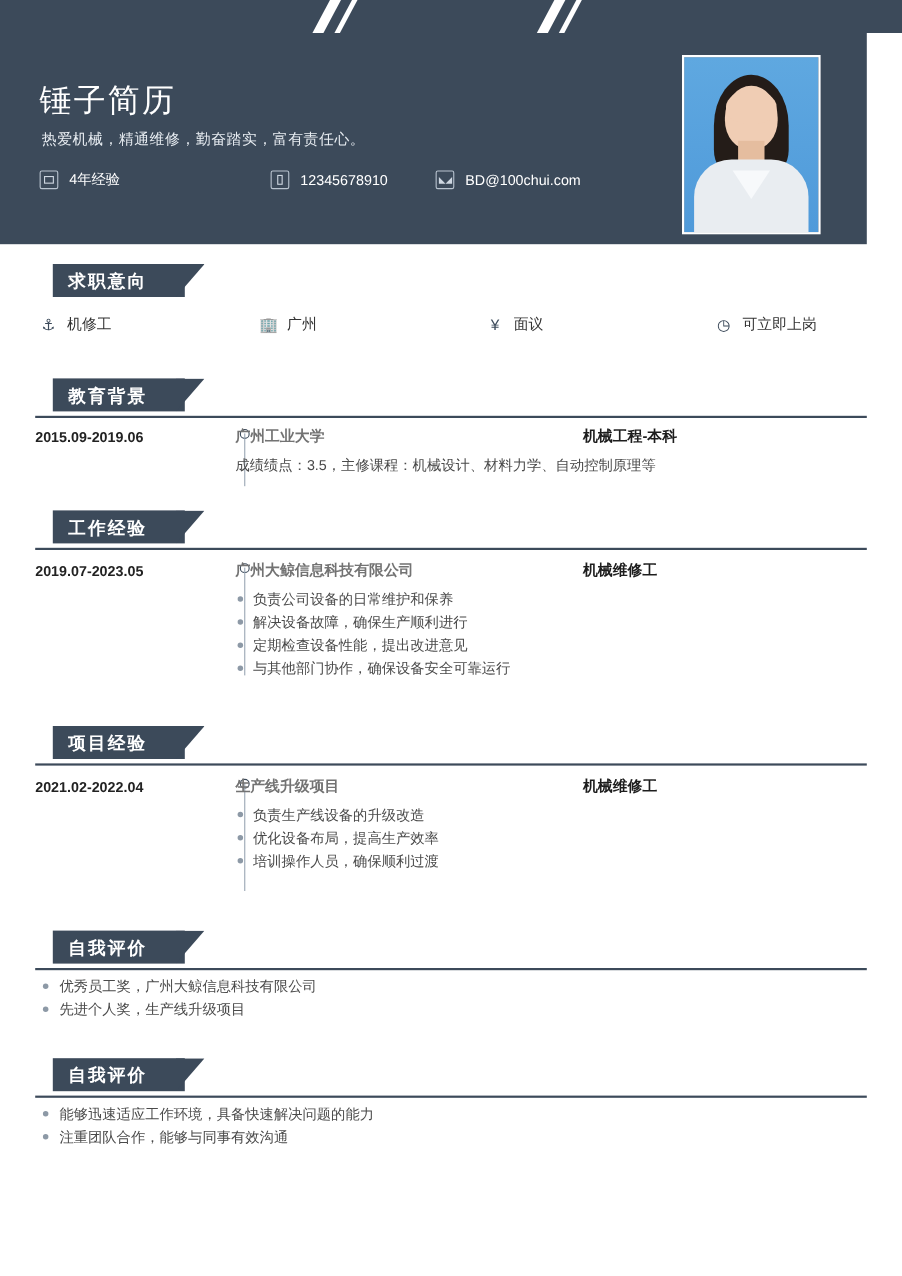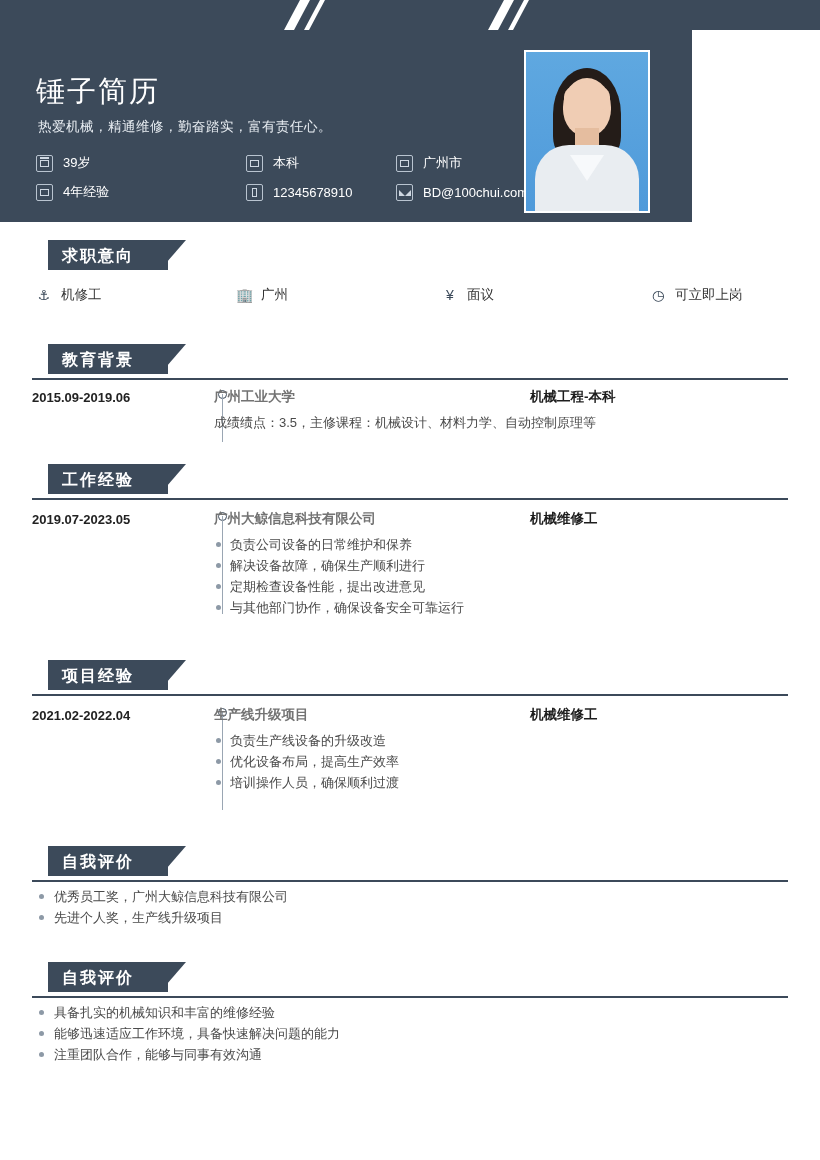--- a/index.html
+++ b/index.html
@@ -33,21 +33,21 @@
   }
   .notch.n1 { left: 292px; width: 10px; }
   .notch.n2 { left: 312px; width: 5px; }
   .notch.n3 { left: 496px; width: 10px; }
   .notch.n4 { left: 516px; width: 5px; }
 
   
   .header {
     position: absolute;
     top: 30px; left: 0;
-    width: 692px;
+    width: 788px;
     height: 192px;
     background: #3c4a5a;
     color: #ffffff;
   }
   .name {
     position: absolute;
     left: 36px; top: 42px;
     font-size: 29px;
     letter-spacing: 2px;
     font-weight: normal;
@@ -342,34 +342,20 @@
   <div class="notch n2"></div>
   <div class="notch n3"></div>
   <div class="notch n4"></div>
 </div>
 
 <div class="header">
   <div class="name">锤子简历</div>
   <div class="tagline">热爱机械，精通维修，勤奋踏实，富有责任心。</div>
 
   <div class="info-grid">
-    <div class="info-row">
-      <div class="info-item c1">
-        <span class="ic cal"></span>
-        <span>39岁</span>
-      </div>
-      <div class="info-item c2">
-        <span class="ic"></span>
-        <span>本科</span>
-      </div>
-      <div class="info-item c3">
-        <span class="ic"></span>
-        <span>广州市</span>
-      </div>
-    </div>
     <div class="info-row">
       <div class="info-item c1">
         <span class="ic"></span>
         <span>4年经验</span>
       </div>
       <div class="info-item c2">
         <span class="ic phone"></span>
         <span>12345678910</span>
       </div>
       <div class="info-item c3">
@@ -490,16 +476,15 @@
 
 <div class="section" style="top:962px;">
   <div class="sec-head">
     <div class="ribbon"></div>
     <div class="ribbon-tail"></div>
     <div class="sec-title">自我评价</div>
   </div>
 </div>
 <div class="sec-rule" style="top:996px;"></div>
 <ul class="plain-list" style="top:1002px;">
-  <li>具备扎实的机械知识和丰富的维修经验</li>
   <li>能够迅速适应工作环境，具备快速解决问题的能力</li>
   <li>注重团队合作，能够与同事有效沟通</li>
 </ul>
 
 </body></html>

